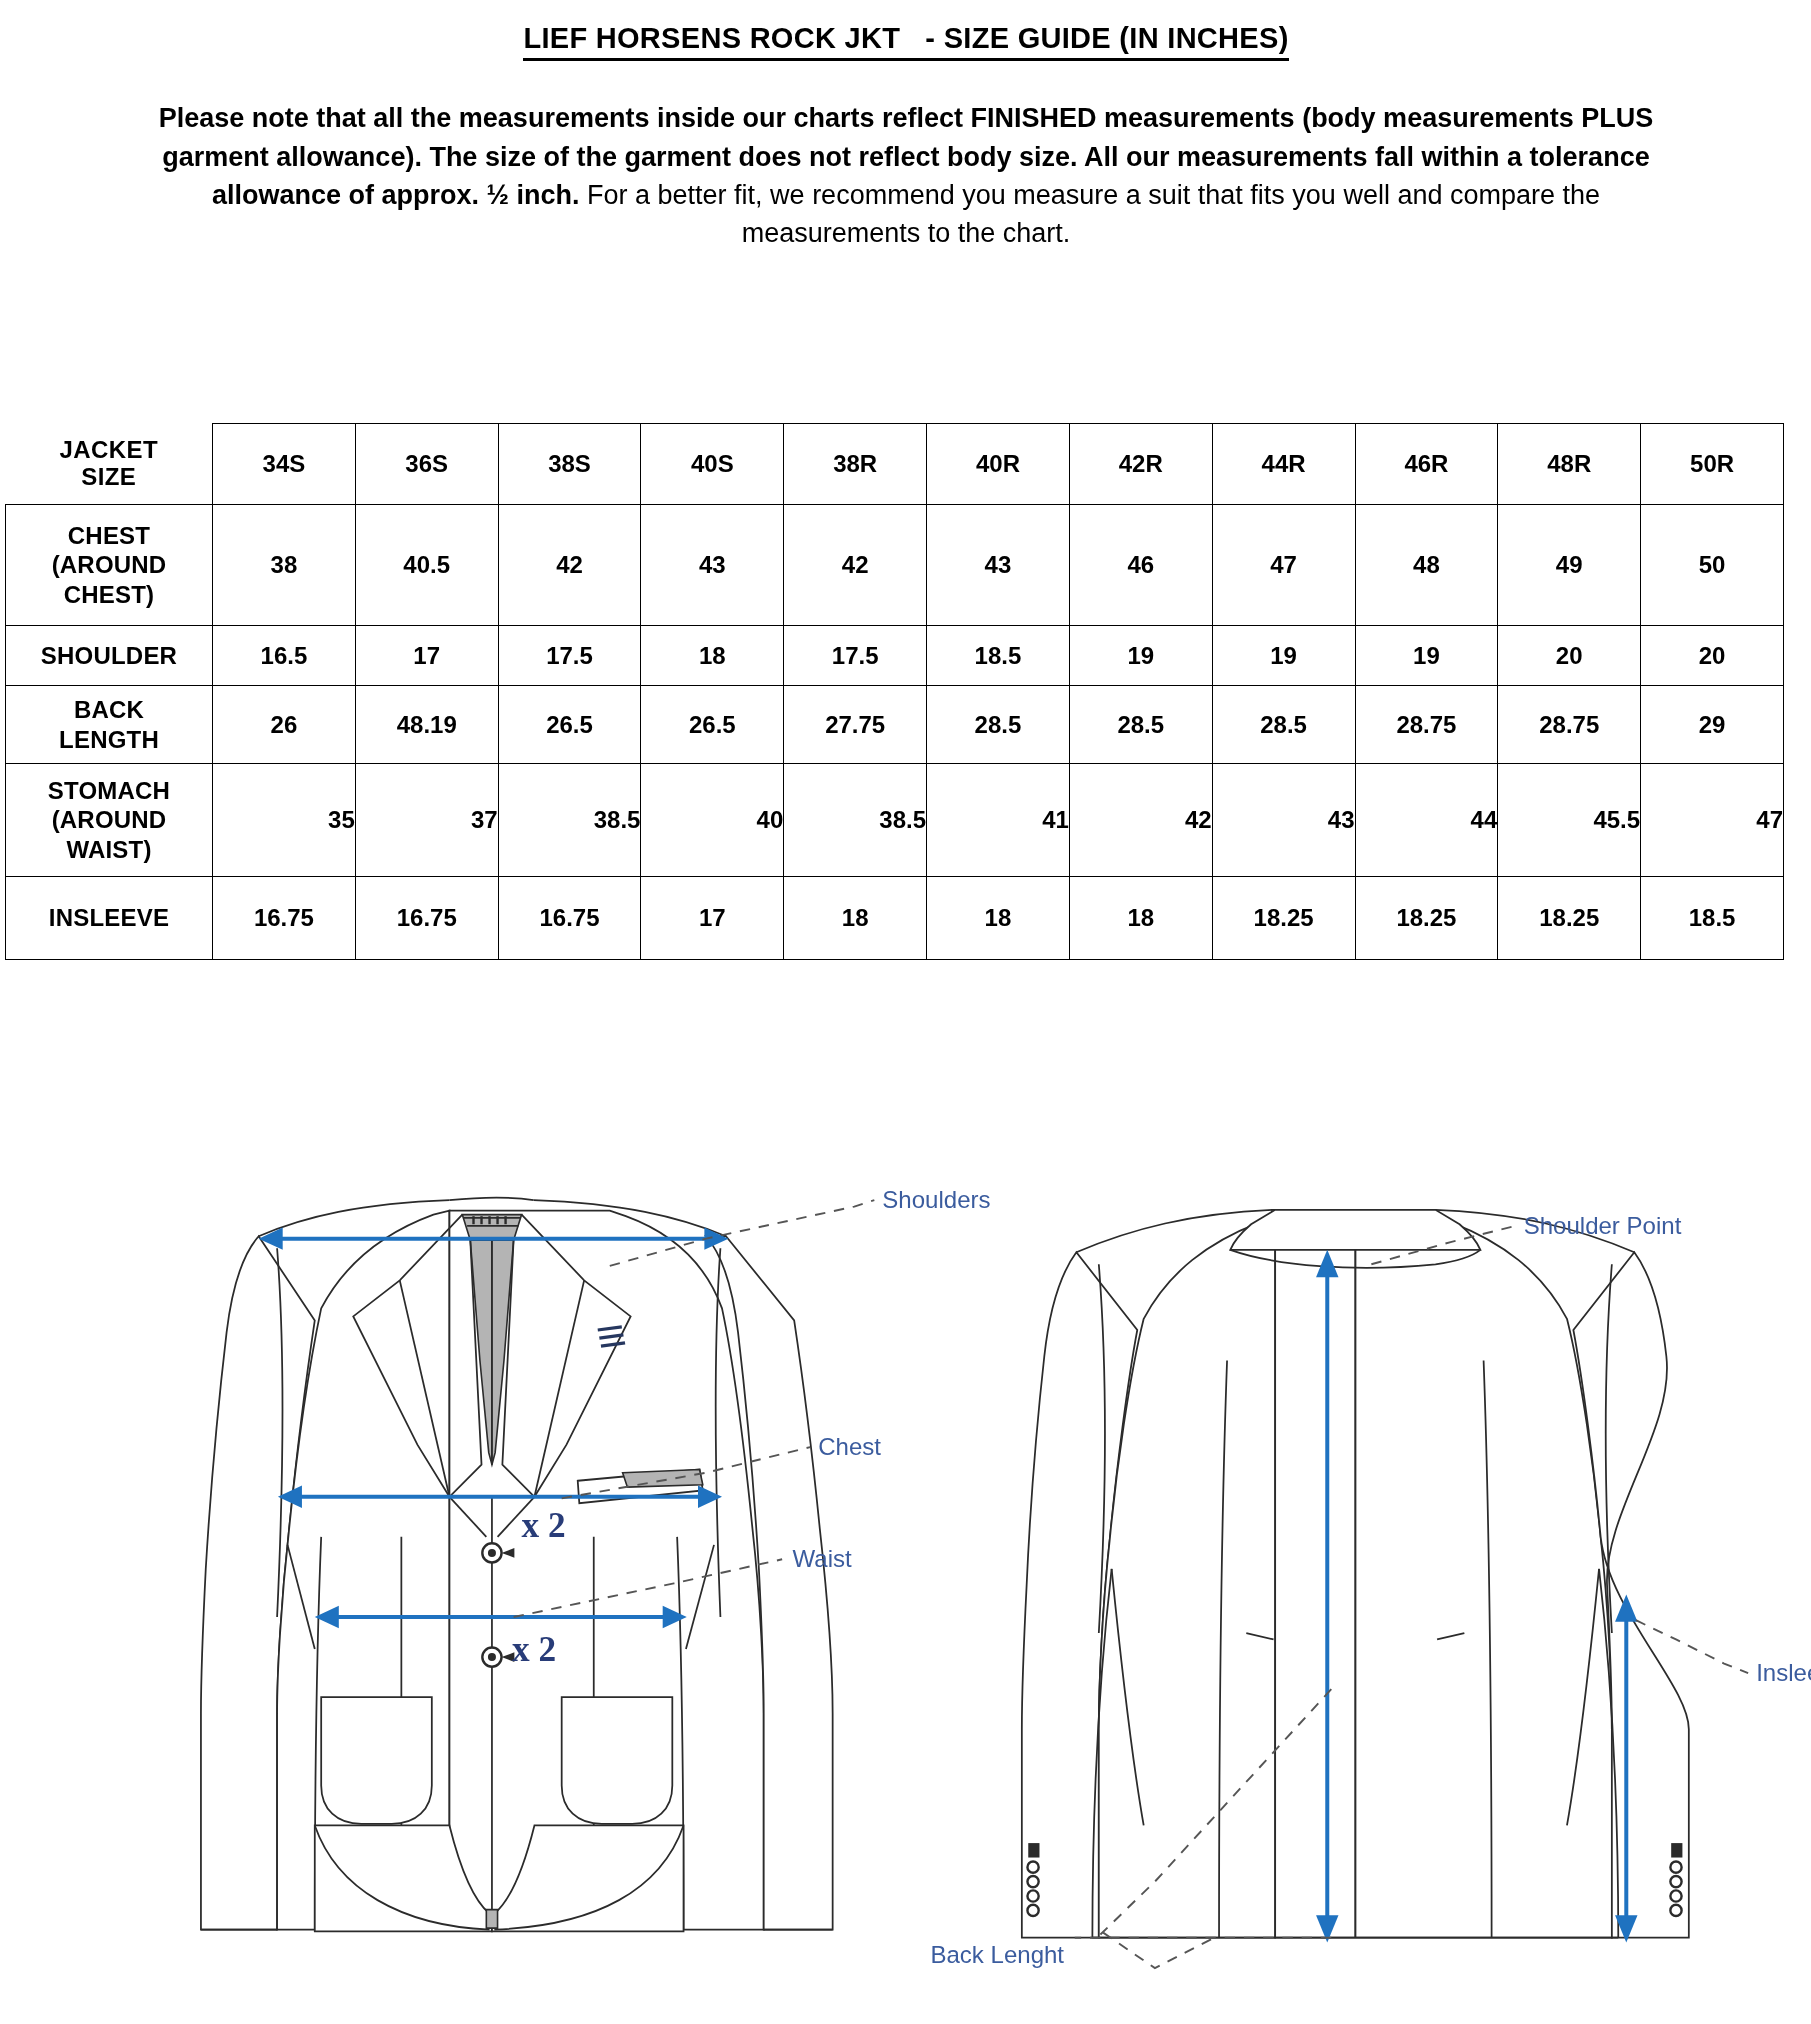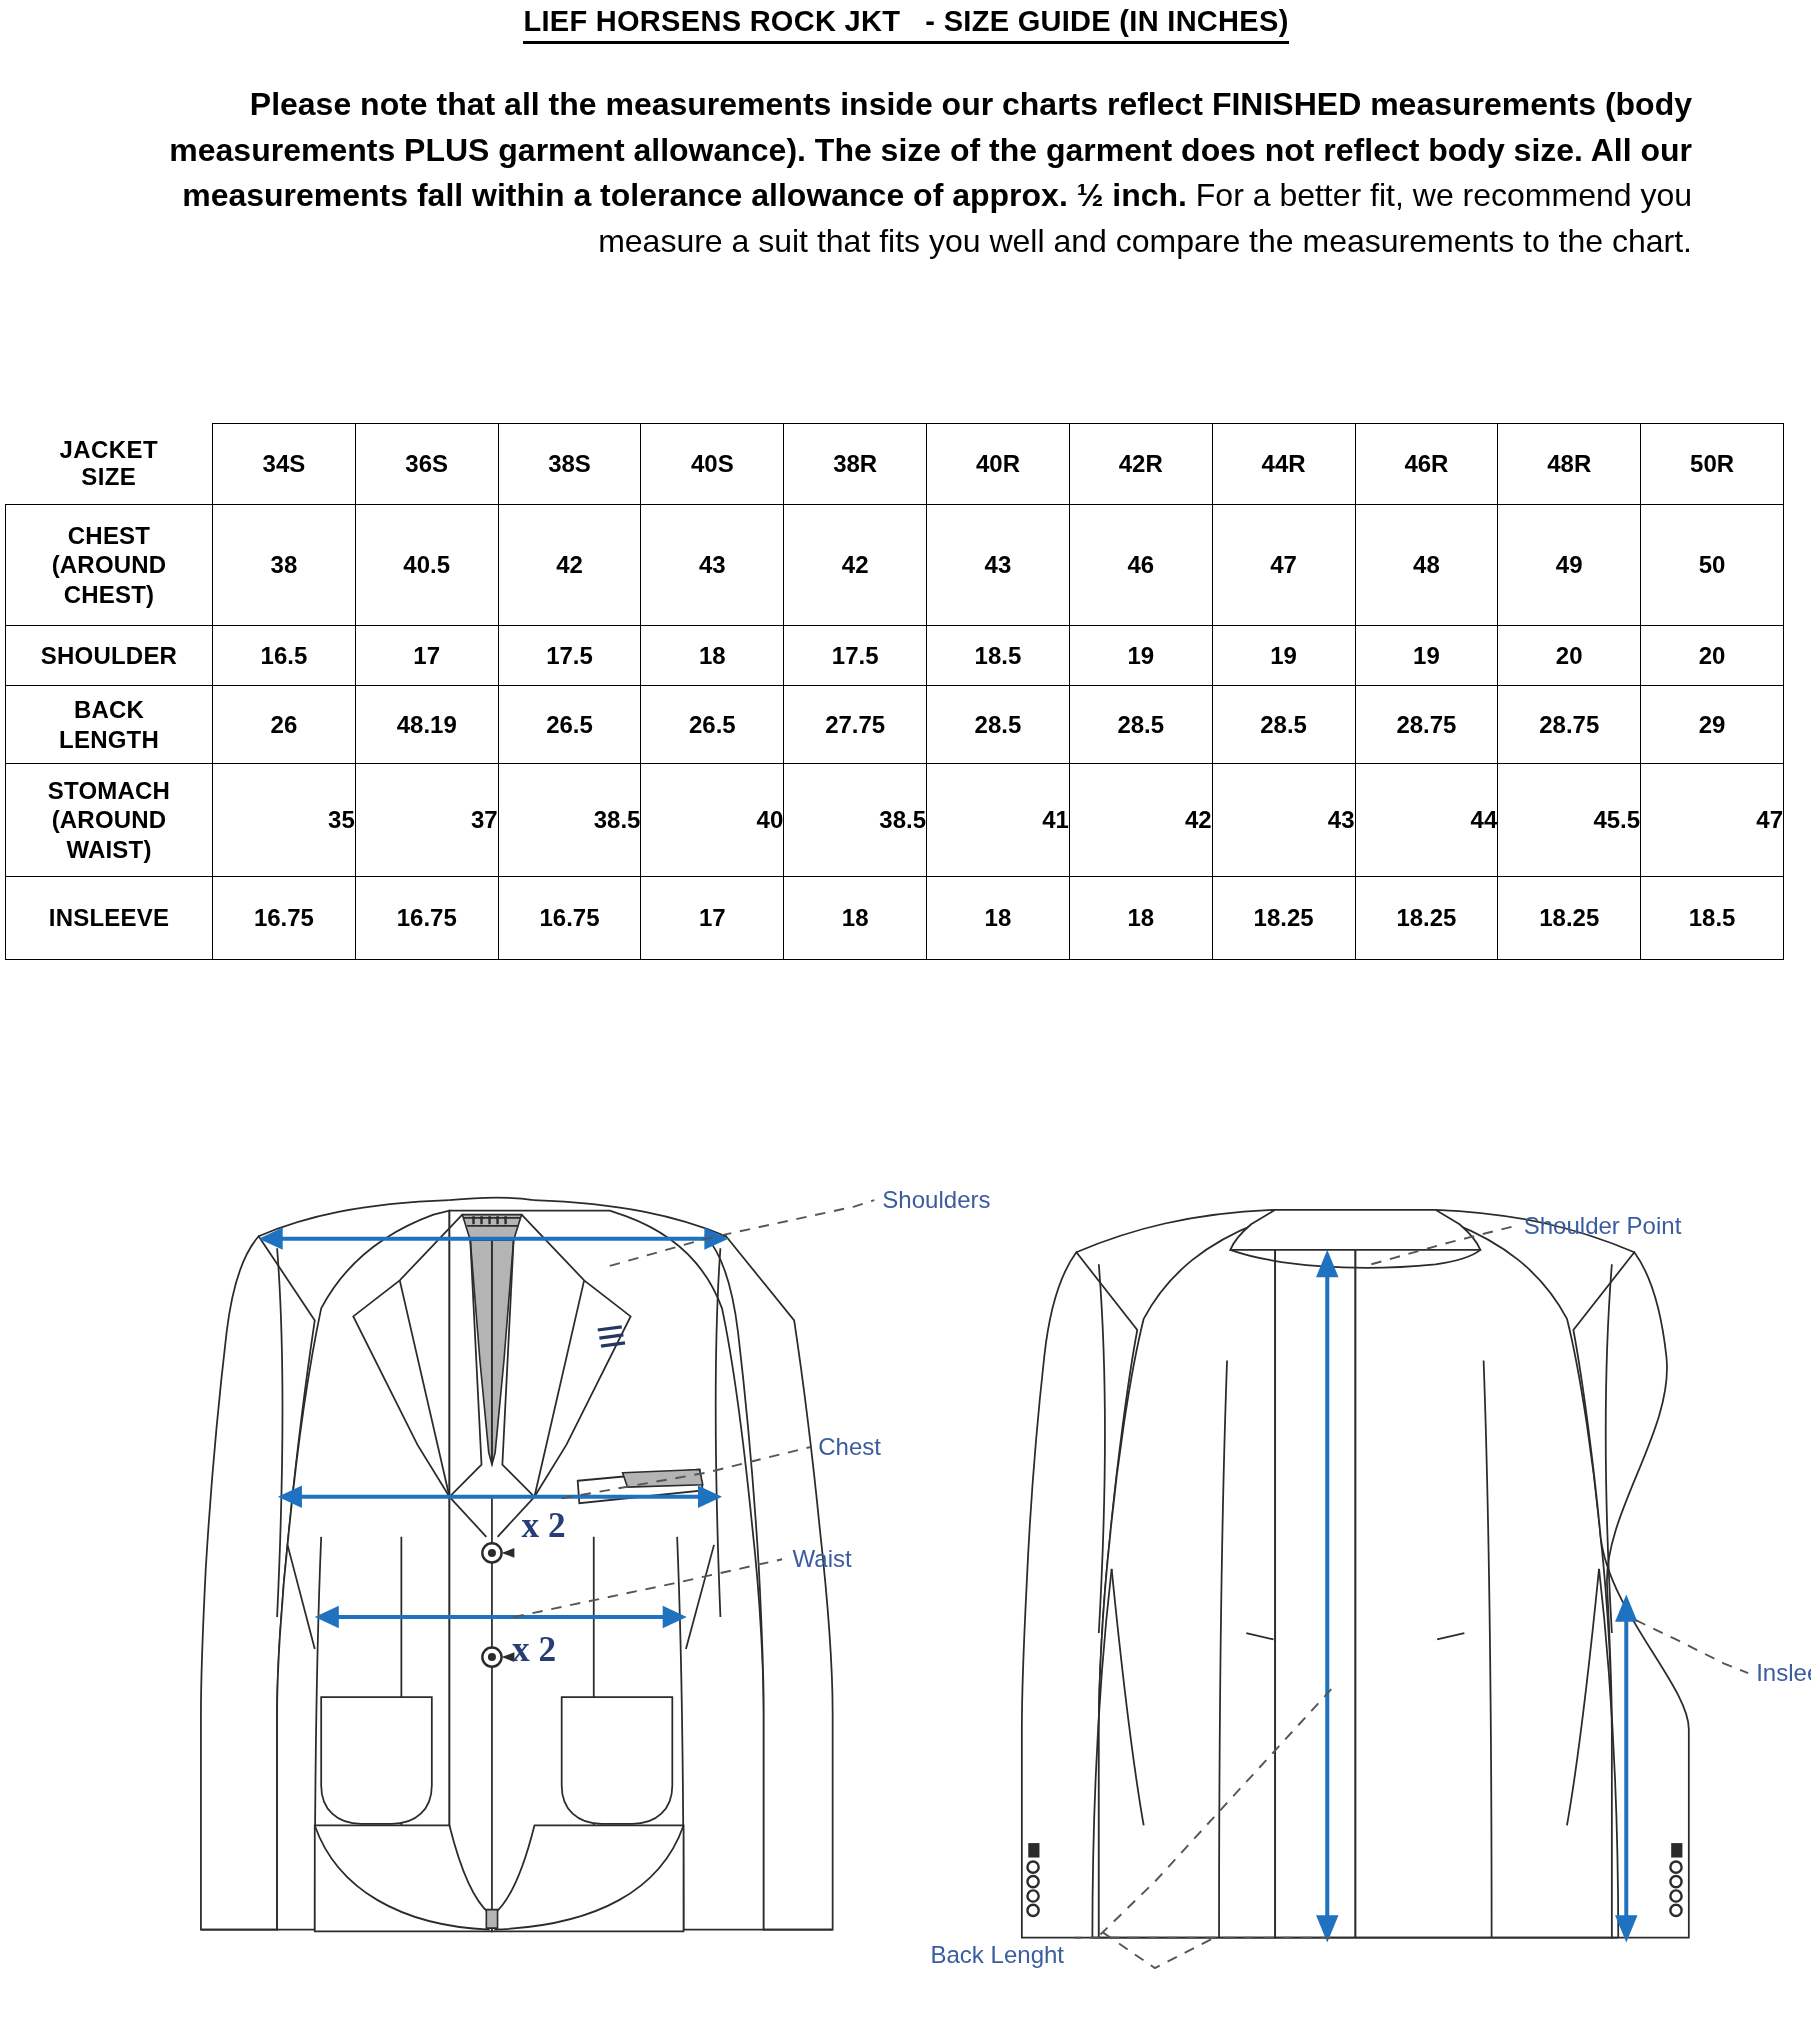--- a/index.html
+++ b/index.html
@@ -12,38 +12,38 @@
     height: 2024px;
     font-family: "Liberation Sans", sans-serif;
     color: #000000;
     overflow: hidden;
     position: relative;
   }
 
   
   .title-wrap {
     text-align: center;
-    padding-top: 5px;
+    padding-top: 22px;
   }
   .doc-title {
     display: inline-block;
     font-size: 29px;
     font-weight: bold;
     letter-spacing: 0.3px;
     border-bottom: 3.2px solid #000;
     padding-bottom: 3.2px;
     white-space: pre;
   }
 
   
   .intro {
     margin: 38px auto 0 auto;
     width: 1572px;
-    text-align: right;
-    font-size: 32px;
+    text-align: center;
+    font-size: 27px;
     line-height: 1.42;
   }
   .intro .b { font-weight: bold; }
   .intro .n { font-weight: normal; }
 
   
   .table-wrap {
     position: absolute;
     top: 423px;
     left: 5px;

